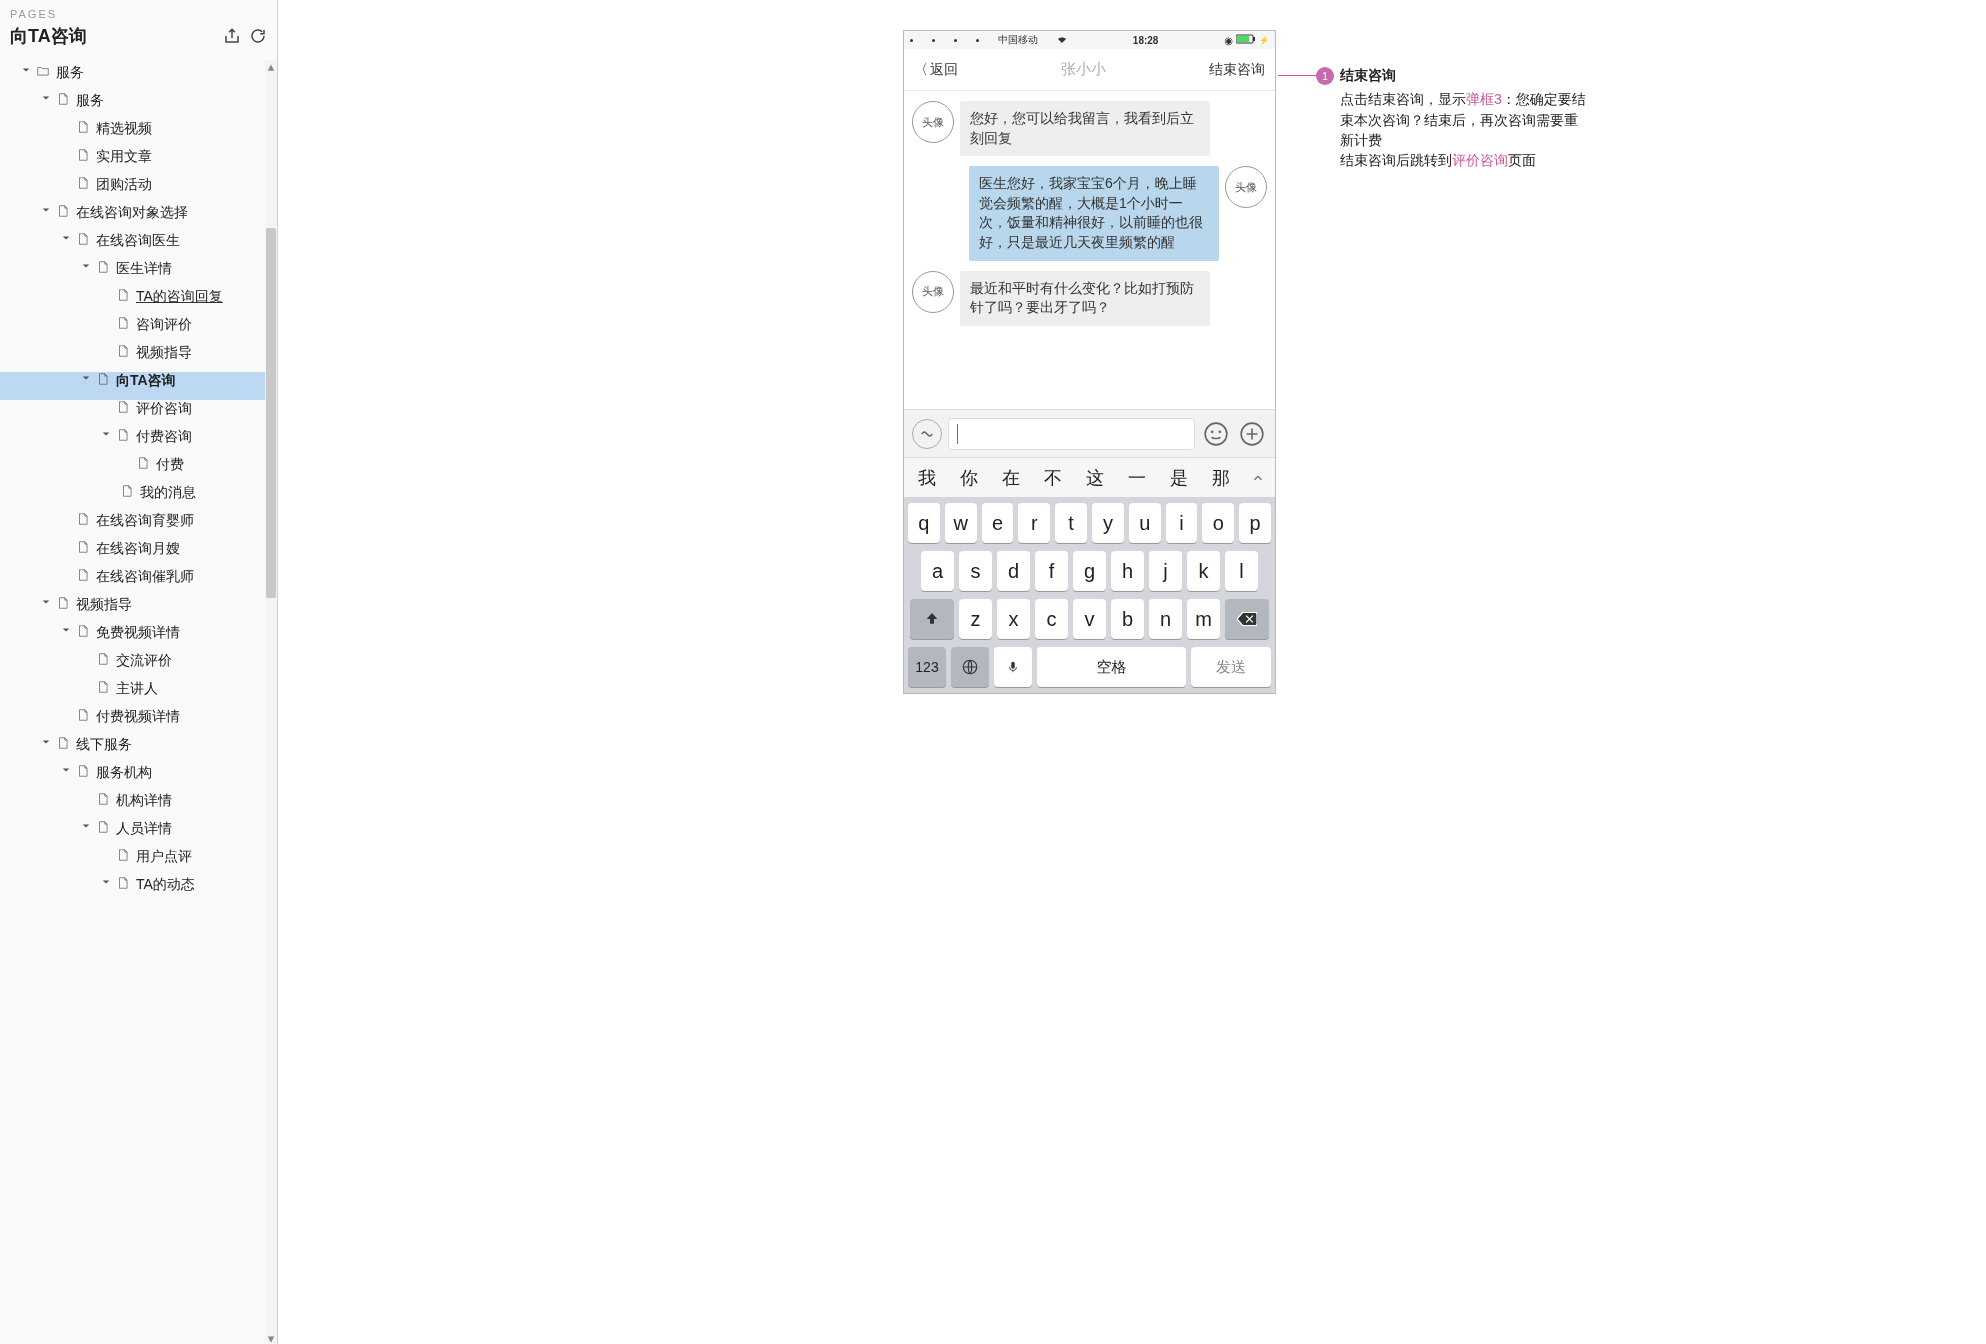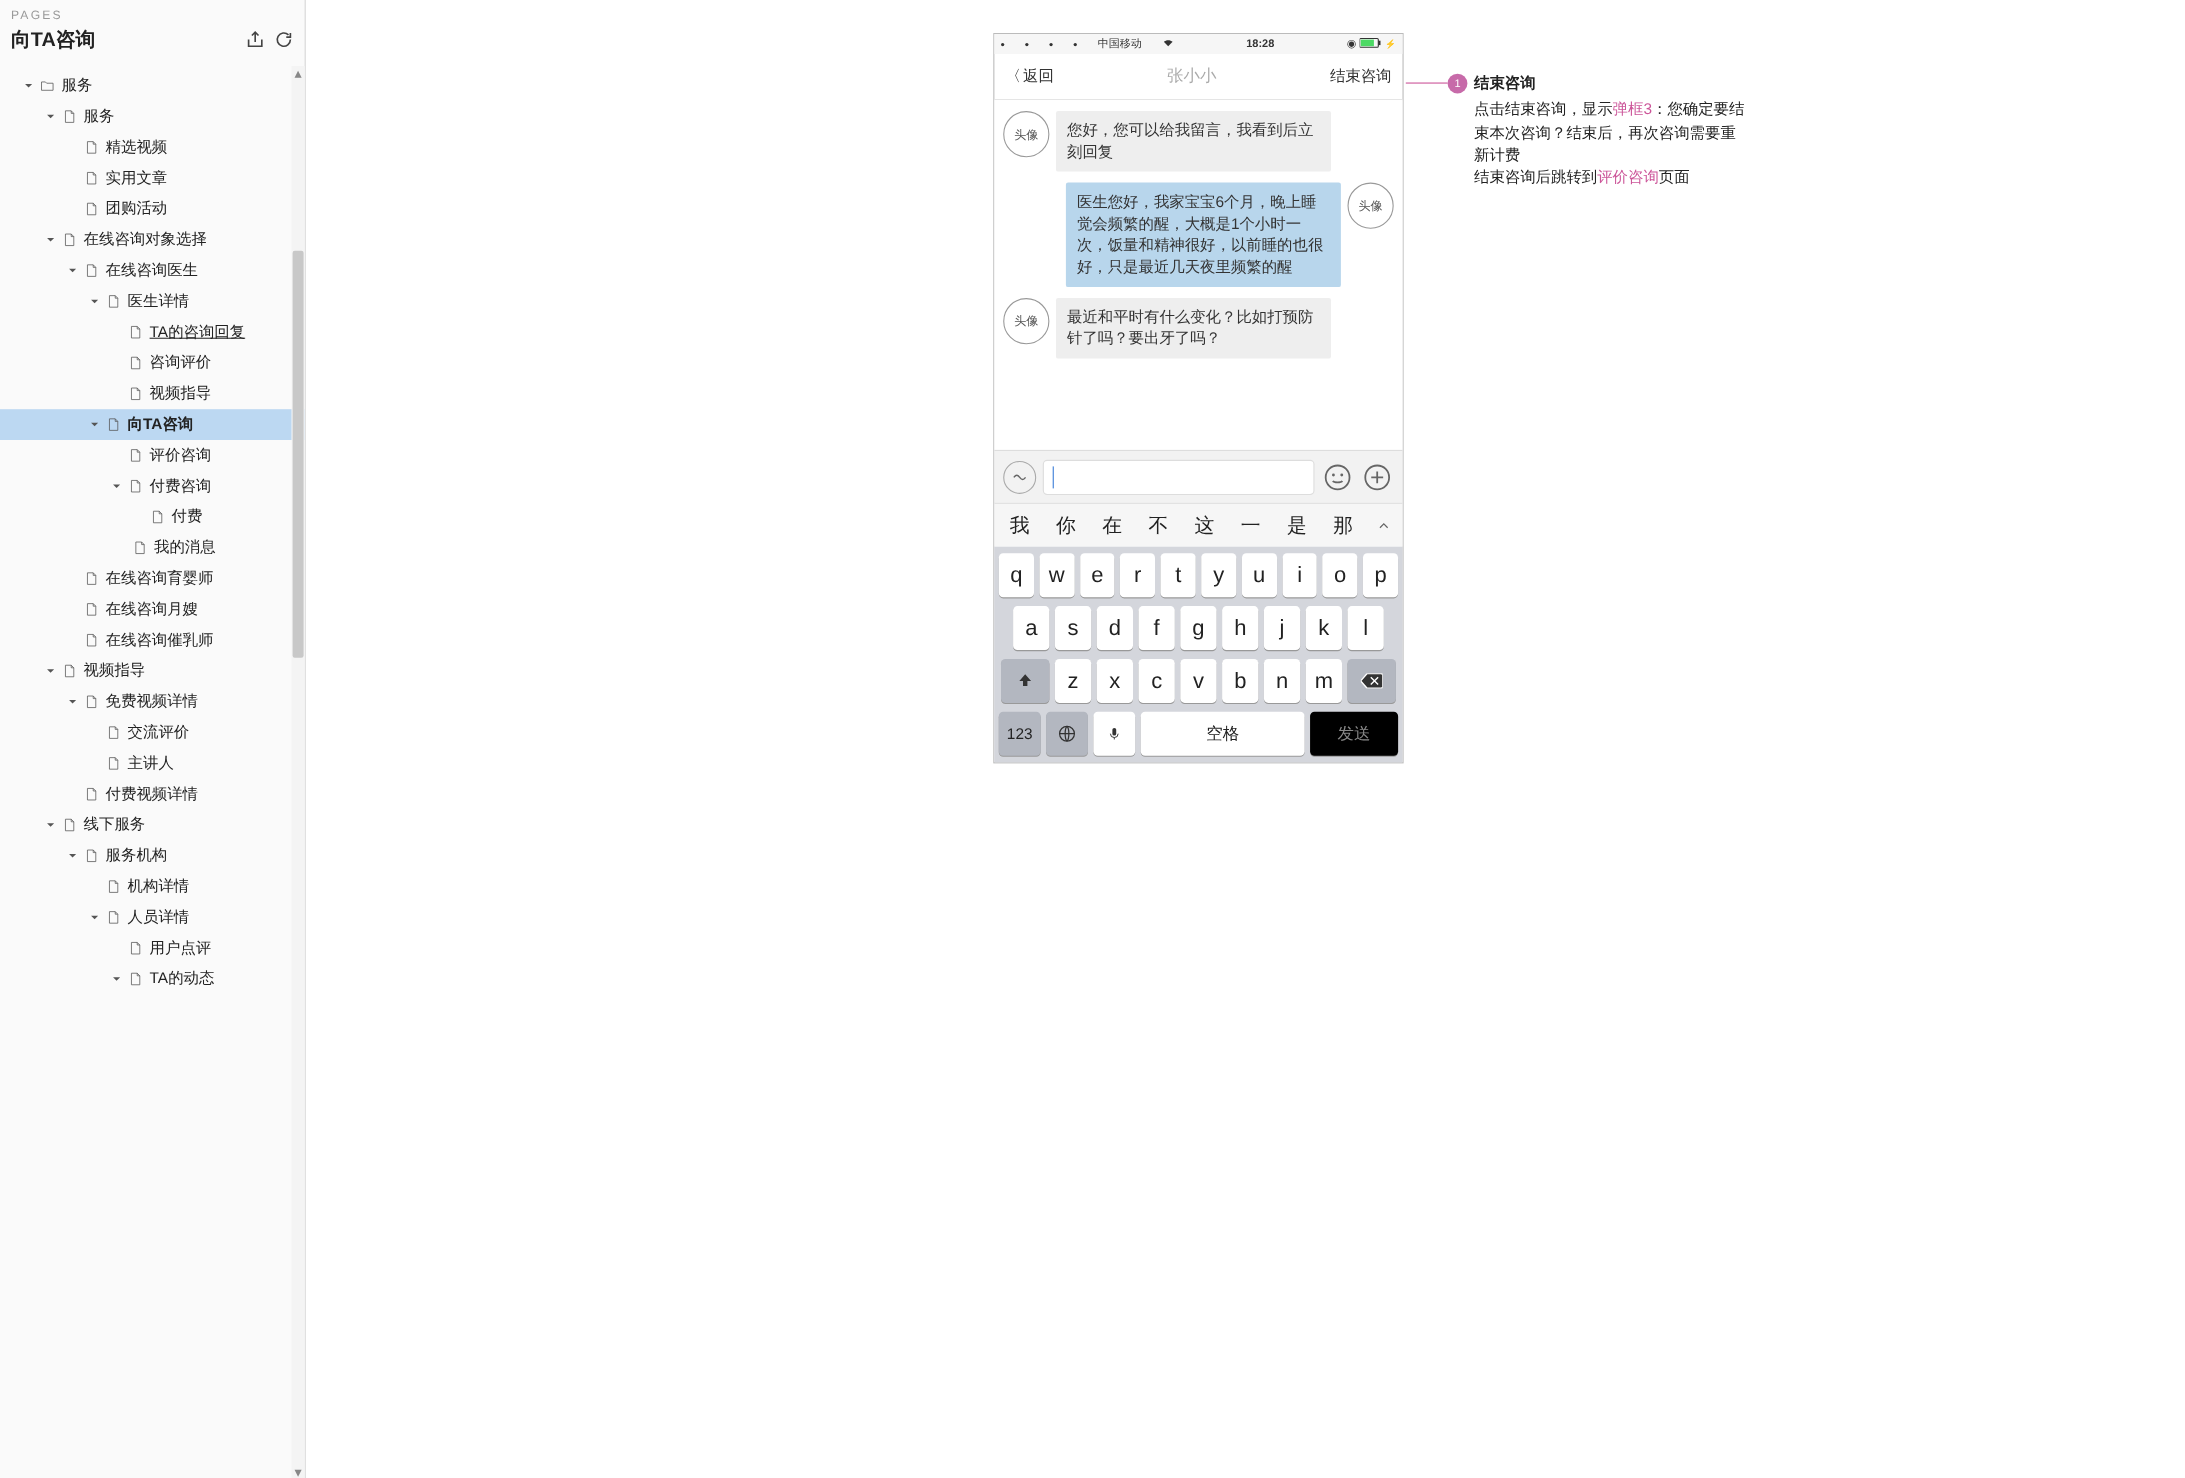--- a/index.html
+++ b/index.html
@@ -9,21 +9,21 @@
     
     .sidebar { width: 278px; border-right: 1px solid #d0d0d0; display: flex; flex-direction: column; background: #fafafa; }
     .sidebar-header { padding: 8px 10px 4px; }
     .pages-label { font-size: 11px; letter-spacing: 2px; color: #999; text-transform: uppercase; }
     .sidebar-title-row { display: flex; align-items: center; justify-content: space-between; padding: 4px 0 8px; }
     .sidebar-title { font-size: 18px; font-weight: 600; color: #222; }
     .sidebar-title-icons { display: flex; gap: 8px; }
     .sidebar-icon { width: 18px; height: 18px; display: inline-flex; align-items: center; justify-content: center; color: #444; cursor: pointer; }
     .tree-wrap { flex: 1; overflow-y: auto; position: relative; }
     .tree { padding: 4px 0; }
-    .tree-row { display: flex; align-items: center; height: 28px; padding-right: 6px; cursor: pointer; }
+    .tree-row { display: flex; height: 28px; padding-right: 6px; cursor: pointer; }
     .tree-row.selected { background: #bcd8f2; }
     .twisty { width: 12px; height: 12px; display: inline-flex; align-items: center; justify-content: center; flex: 0 0 12px; margin-right: 4px; }
     .twisty svg { width: 8px; height: 8px; fill: #555; }
     .twisty.empty { visibility: hidden; }
     .node-ico { width: 14px; height: 14px; flex: 0 0 14px; margin-right: 6px; display: inline-flex; align-items: center; justify-content: center; }
     .node-ico svg { width: 14px; height: 14px; fill: none; stroke: #555; stroke-width: 1.2; }
     .node-label { font-size: 14px; color: #222; white-space: nowrap; }
     .selected .node-label { font-weight: 600; }
     .scrollbar-track { position: absolute; right: 0; top: 0; bottom: 0; width: 12px; background: #f4f4f4; }
     .scrollbar-thumb { position: absolute; right: 1px; top: 168px; width: 10px; height: 370px; background: #c8c8c8; border-radius: 2px; }
@@ -56,21 +56,21 @@
     .smiley-ico, .plus-ico { width: 30px; height: 30px; display: flex; align-items: center; justify-content: center; cursor: pointer; }
     .predict-bar { height: 40px; background: #f6f6f6; border-top: 1px solid #ddd; display: flex; align-items: center; padding: 0 4px; gap: 4px; }
     .predict-item { font-size: 18px; color: #222; padding: 0 10px; }
     .predict-more { margin-left: auto; width: 30px; display: flex; justify-content: center; }
     .keyboard { background: #d4d6dc; padding: 6px 4px; }
     .kb-row { display: flex; gap: 5px; margin-bottom: 8px; justify-content: center; }
     .kb-row:last-child { margin-bottom: 0; }
     .key { background: #fff; border-radius: 4px; box-shadow: 0 1px 0 #999; height: 40px; display: flex; align-items: center; justify-content: center; font-size: 20px; color: #222; font-family: Helvetica; }
     .key.w1 { flex: 1; max-width: 33px; }
     .key.grey { background: #b3b7c0; color: #222; }
-    .key.grey-dk { background: #000000; color: #555; }
+    .key.grey-dk { background: #ffffff; color: #555; }
     .key.wide { flex: 0 0 44px; }
     .key.space { flex: 1; font-size: 15px; }
     .key.send { flex: 0 0 80px; font-size: 15px; color: #888; }
     .key.num { flex: 0 0 38px; font-size: 14px; }
     .key.globe { flex: 0 0 38px; }
     .key.mic { flex: 0 0 38px; background: #fff; }
 
     
     .anno-line { position: absolute; left: 1000px; top: 75px; width: 38px; height: 1px; background: #cc5599; }
     .anno-badge { position: absolute; left: 1038px; top: 67px; width: 18px; height: 18px; border-radius: 50%; background: #c76aa9; color: #fff; font-size: 10px; display: flex; align-items: center; justify-content: center; }

